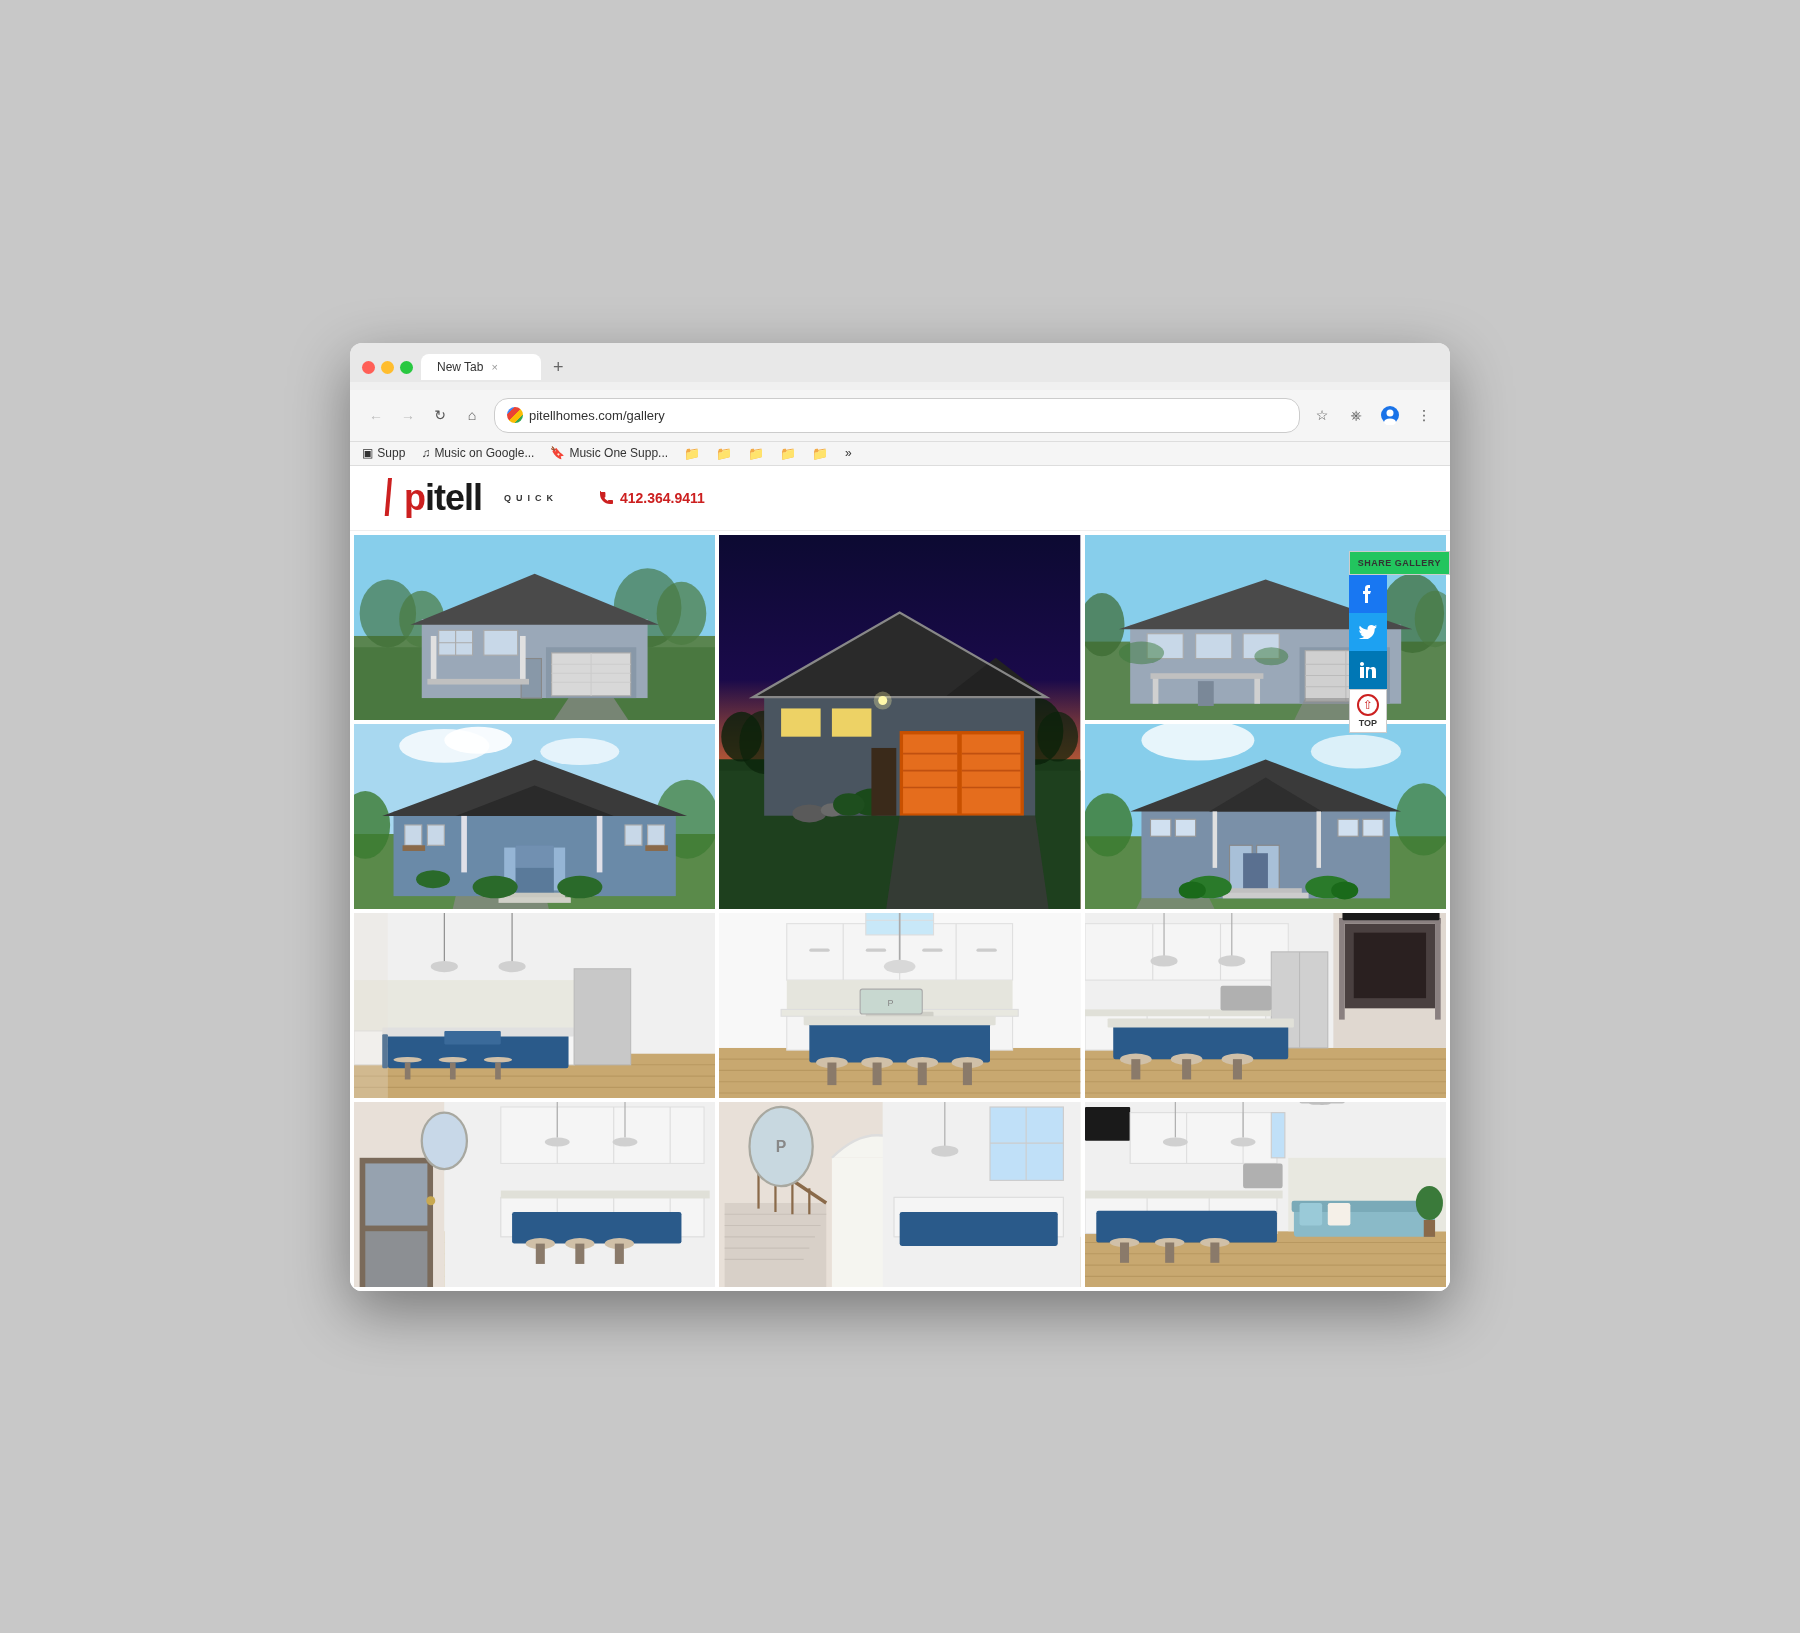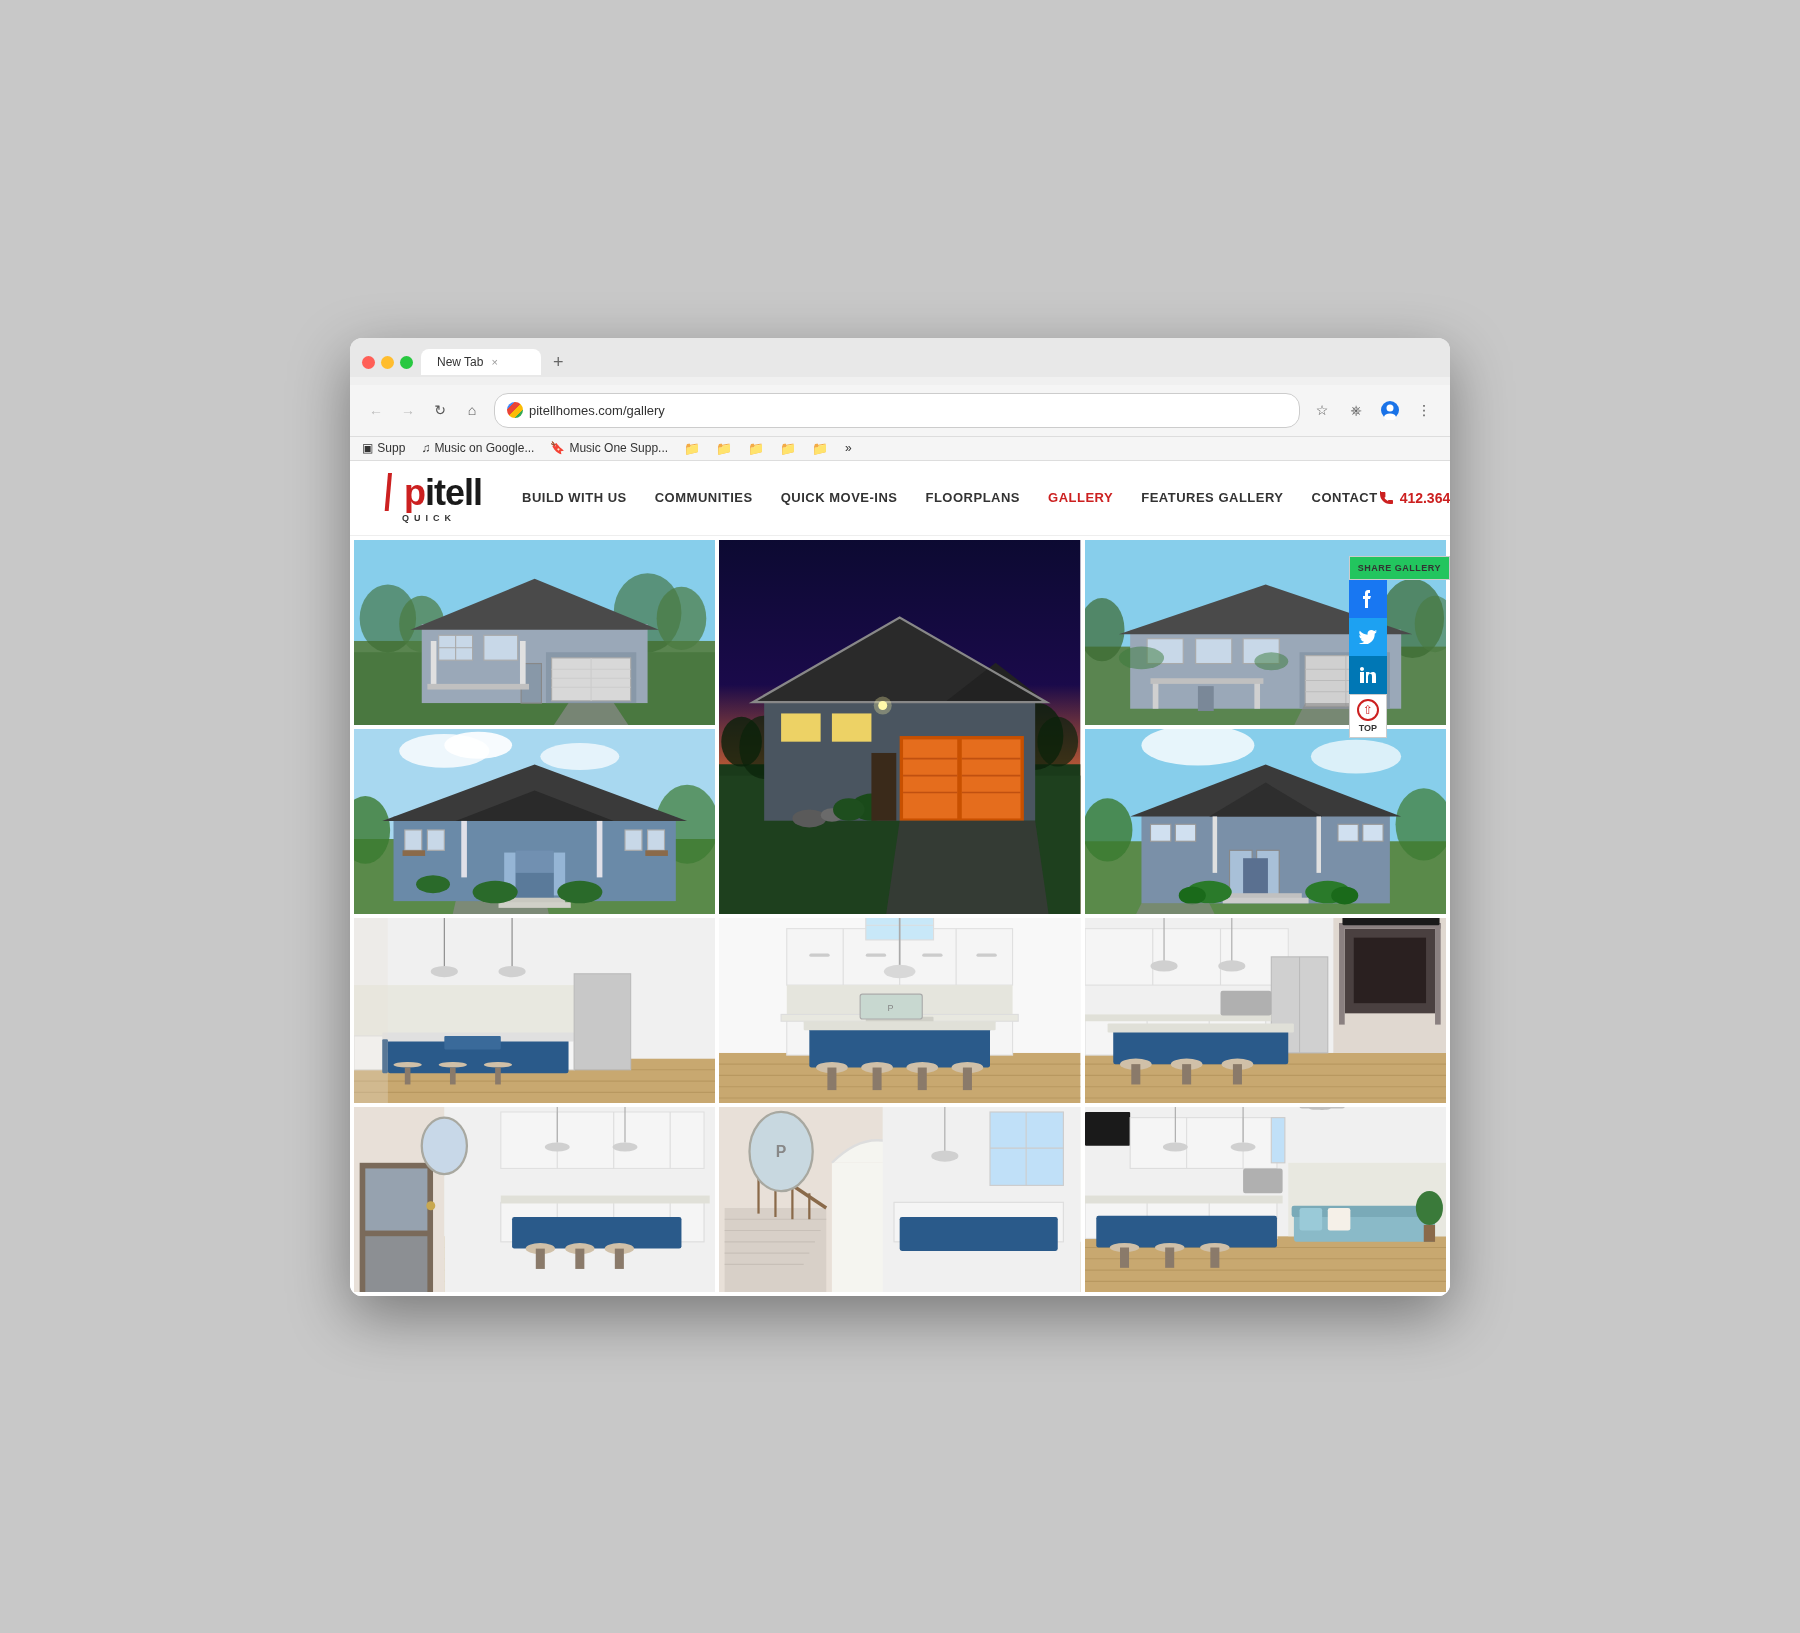--- a/index.html
+++ b/index.html
@@ -317,43 +317,34 @@
     </div>
     <div class="bookmark-item">
       <span>»</span>
     </div>
   </div>
 
   <div class="website-content">
 
     <div class="site-nav">
       <div class="logo-container">
-        <div style="display:flex;flex-direction:column;align-items:flex-start;">
+        <div style="display:flex;flex-direction:row;align-items:center;">
           <div style="display:flex;align-items:center;line-height:1;">
             <svg width="22" height="40" viewBox="0 0 22 40" style="margin-right:2px;">
               <rect x="8" y="0" width="4" height="38" fill="#cc2020" transform="skewX(-5)"></rect>
               <polygon points="0,38 8,0 14,0 22,38" fill="none" stroke="#cc2020" stroke-width="0"></polygon>
             </svg>
             <span style="font-size:36px;font-weight:800;color:#1a1a1a;letter-spacing:-1px;">
               <span style="color:#cc2020;">p</span><span>itell</span>
             </span>
           </div>
           <span style="font-size:9px;letter-spacing:5px;color:#333;font-weight:600;margin-left:22px;">QUICK</span>
         </div>
       </div>
 
-      <div class="nav-links">
-        <a class="nav-link">BUILD WITH US</a>
-        <a class="nav-link">COMMUNITIES</a>
-        <a class="nav-link">QUICK MOVE-INS</a>
-        <a class="nav-link">FLOORPLANS</a>
-        <a class="nav-link active" style="color:#cc2020;">GALLERY</a>
-        <a class="nav-link">FEATURES GALLERY</a>
-        <a class="nav-link">CONTACT</a>
-      </div>
 
       <div class="nav-phone">
         <svg width="16" height="16" viewBox="0 0 16 16" fill="#cc2020">
           <path d="M3 1C2.4 1 2 1.4 2 2v2c0 5.5 4.5 10 10 10h2c.6 0 1-.4 1-1v-2c0-.6-.4-1-1-1h-3c-.6 0-1 .4-1 1-.8-.3-1.6-.8-2.2-1.4C7.2 9.1 6.7 8.3 6.4 7.5c.6 0 1-.4 1-1V3c0-.6-.4-1-1-1H3z"></path>
         </svg>
         <span>412.364.9411</span>
       </div>
     </div>
 
     <div style="position:relative;">

